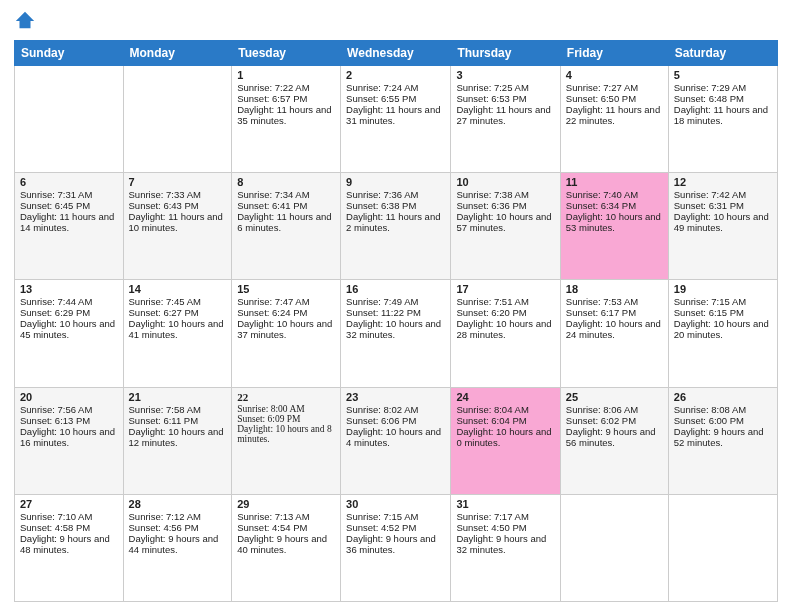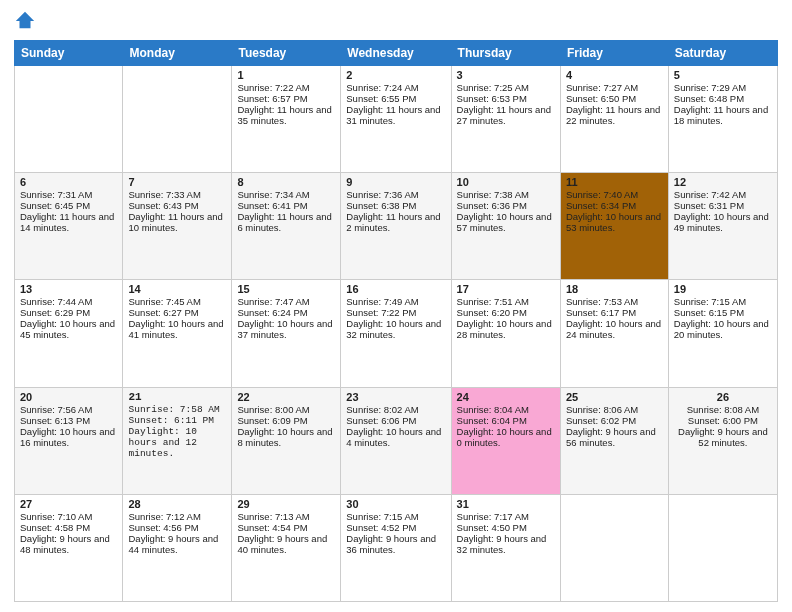--- a/index.html
+++ b/index.html
@@ -182,21 +182,21 @@
             <div>Sunrise: 7:36 AM</div>
             <div>Sunset: 6:38 PM</div>
             <div>Daylight: 11 hours and 2 minutes.</div>
           </td>
           <td style="background: rgb(245, 245, 245);">
             <span class="day-num">10</span>
             <div>Sunrise: 7:38 AM</div>
             <div>Sunset: 6:36 PM</div>
             <div>Daylight: 10 hours and 57 minutes.</div>
           </td>
-          <td style="background: #a16207;">
+          <td style="background: #f9a8d4;">
             <span class="day-num">11</span>
             <div>Sunrise: 7:40 AM</div>
             <div>Sunset: 6:34 PM</div>
             <div>Daylight: 10 hours and 53 minutes.</div>
           </td>
           <td style="background: rgb(245, 245, 245);">
             <span class="day-num">12</span>
             <div>Sunrise: 7:42 AM</div>
             <div>Sunset: 6:31 PM</div>
             <div>Daylight: 10 hours and 49 minutes.</div>
@@ -217,21 +217,21 @@
           </td>
           <td>
             <span class="day-num">15</span>
             <div>Sunrise: 7:47 AM</div>
             <div>Sunset: 6:24 PM</div>
             <div>Daylight: 10 hours and 37 minutes.</div>
           </td>
           <td>
             <span class="day-num">16</span>
             <div>Sunrise: 7:49 AM</div>
-            <div>Sunset: 7:22 PM</div>
+            <div>Sunset: 11:22 PM</div>
             <div>Daylight: 10 hours and 32 minutes.</div>
           </td>
           <td>
             <span class="day-num">17</span>
             <div>Sunrise: 7:51 AM</div>
             <div>Sunset: 6:20 PM</div>
             <div>Daylight: 10 hours and 28 minutes.</div>
           </td>
           <td>
             <span class="day-num">18</span>
@@ -246,27 +246,27 @@
             <div>Daylight: 10 hours and 20 minutes.</div>
           </td>
         </tr>
         <tr>
           <td style="background: rgb(245, 245, 245); margin-top: 36px;">
             <span class="day-num">20</span>
             <div>Sunrise: 7:56 AM</div>
             <div>Sunset: 6:13 PM</div>
             <div>Daylight: 10 hours and 16 minutes.</div>
           </td>
-          <td style="background: rgb(245, 245, 245); font-family: Liberation Mono, monospace;">
+          <td style="background: rgb(245, 245, 245);">
             <span class="day-num">21</span>
             <div>Sunrise: 7:58 AM</div>
             <div>Sunset: 6:11 PM</div>
             <div>Daylight: 10 hours and 12 minutes.</div>
           </td>
-          <td style="background: rgb(245, 245, 245);">
+          <td style="background: rgb(245, 245, 245); font-family: Liberation Serif, serif;">
             <span class="day-num">22</span>
             <div>Sunrise: 8:00 AM</div>
             <div>Sunset: 6:09 PM</div>
             <div>Daylight: 10 hours and 8 minutes.</div>
           </td>
           <td style="background: rgb(245, 245, 245); margin-top: 28px;">
             <span class="day-num">23</span>
             <div>Sunrise: 8:02 AM</div>
             <div>Sunset: 6:06 PM</div>
             <div>Daylight: 10 hours and 4 minutes.</div>
@@ -276,21 +276,21 @@
             <div>Sunrise: 8:04 AM</div>
             <div>Sunset: 6:04 PM</div>
             <div>Daylight: 10 hours and 0 minutes.</div>
           </td>
           <td style="background: rgb(245, 245, 245);">
             <span class="day-num">25</span>
             <div>Sunrise: 8:06 AM</div>
             <div>Sunset: 6:02 PM</div>
             <div>Daylight: 9 hours and 56 minutes.</div>
           </td>
-          <td style="background: rgb(245, 245, 245); text-align: center;">
+          <td style="background: rgb(245, 245, 245);">
             <span class="day-num">26</span>
             <div>Sunrise: 8:08 AM</div>
             <div>Sunset: 6:00 PM</div>
             <div>Daylight: 9 hours and 52 minutes.</div>
           </td>
         </tr>
         <tr>
           <td>
             <span class="day-num">27</span>
             <div>Sunrise: 7:10 AM</div>

